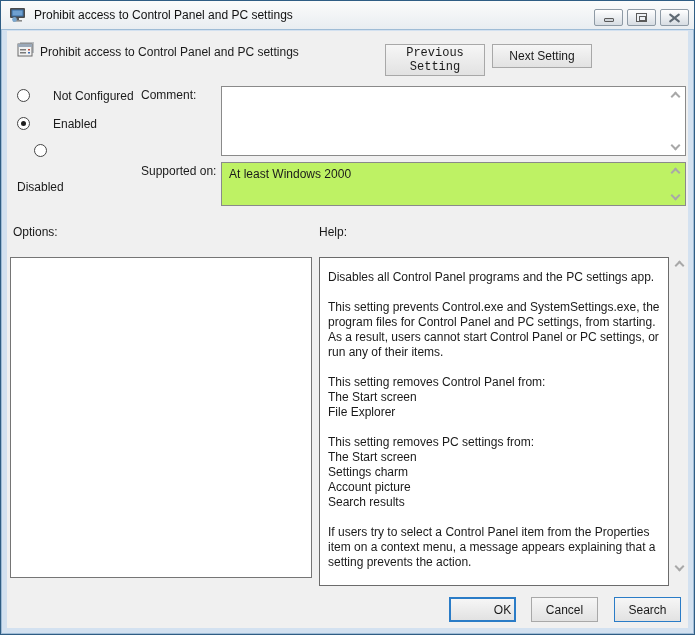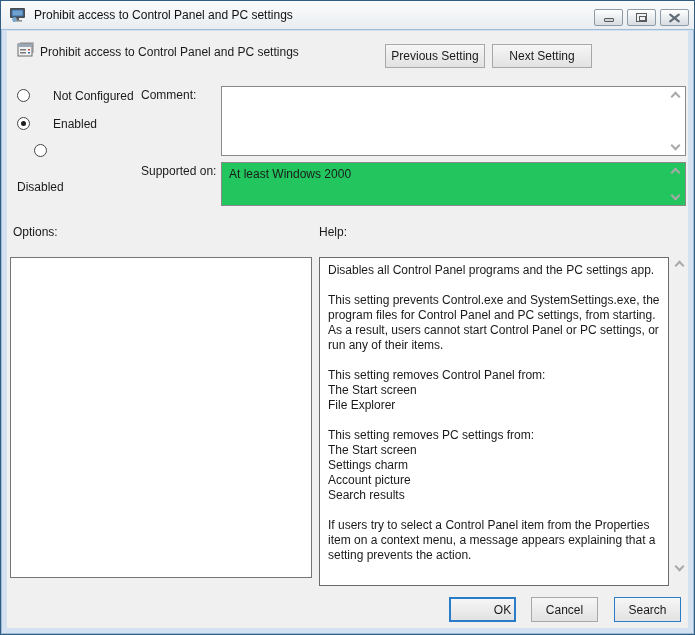--- a/index.html
+++ b/index.html
@@ -44,57 +44,57 @@
   }
   .setting-icon { position:absolute; left:10px; top:10px; width:20px; height:18px; }
   .setting-title { position:absolute; left:33px; top:14px; white-space:nowrap; }
   .btn {
     position:absolute; border:1px solid #a8a8a8;
     background:linear-gradient(#f6f6f6,#e2e2e2);
     font-family:inherit; font-size:12px; color:#1a1a1a;
     display:flex; align-items:center; justify-content:center;
     padding:0;
   }
-  .btn-prev { left:378px; top:13px; width:100px; height:24px; }
+  .btn-prev { left:378px; top:13px; width:100px; height:32px;font-family:Liberation Mono, monospace; }
   .btn-next { left:485px; top:13px; width:100px; height:24px; }
   
   .radio-row { position:absolute; left:10px; display:flex; align-items:center; gap:23px; height:15px; }
   .radio-circle {
     width:13px; height:13px; border:1px solid #464646; border-radius:50%;
     background:#fff; position:relative; flex:0 0 auto;
   }
   .radio-circle.checked::after {
     content:""; position:absolute; left:3px; top:3px; width:5px; height:5px;
     border-radius:50%; background:#1f1f1f;
   }
   
   .field-label { position:absolute; white-space:nowrap; }
   .comment-box {
     position:absolute; left:214px; top:55px; width:465px; height:70px;
     background:#fff; border:1px solid #8a8a8a;
   }
   .supported-box {
     position:absolute; left:214px; top:131px; width:465px; height:44px;
-    background:#22c55e; border:1px solid #8a8a8a;
+    background:#bef264; border:1px solid #8a8a8a;
     padding:4px 20px 4px 7px;
   }
   .chev { position:absolute; width:7px; height:7px; border-style:solid; border-color:#a8a8a8; border-width:2px 0 0 2px; }
   .chev.up   { transform:rotate(45deg); }
   .chev.down { transform:rotate(-135deg); }
   
   .options-label { left:6px; top:194px; }
   .help-label { left:312px; top:194px; }
   .options-panel {
     position:absolute; left:3px; top:226px; width:302px; height:321px;
     background:#fff; border:1px solid #757575;
   }
   .help-panel {
     position:absolute; left:312px; top:226px; width:350px; height:329px;
     background:#fff; border:1px solid #6b6b6b;
-    padding:5px 8px; overflow:hidden;
+    padding:12px 8px; overflow:hidden;
     white-space:pre-wrap; line-height:15px;
   }
   .help-scroll { position:absolute; left:666px; top:226px; width:16px; height:329px; }
   
   .btn-ok    { left:442px; top:566px; width:67px; height:25px; border:2px solid #2a7cc7;padding-left:40px; }
   .btn-cancel{ left:524px; top:566px; width:67px; height:25px; }
   .btn-apply { left:607px; top:566px; width:67px; height:25px; border:1px solid #2a7cc7; }
 </style>
 </head>
 <body>

